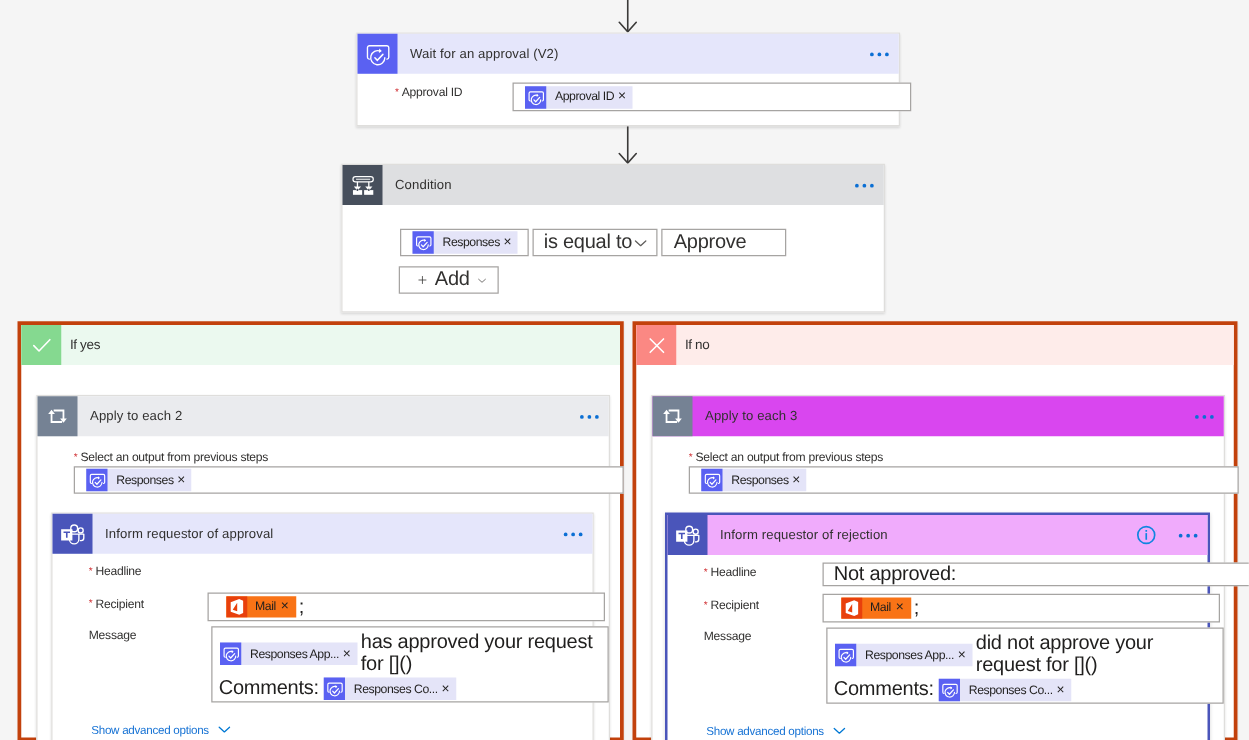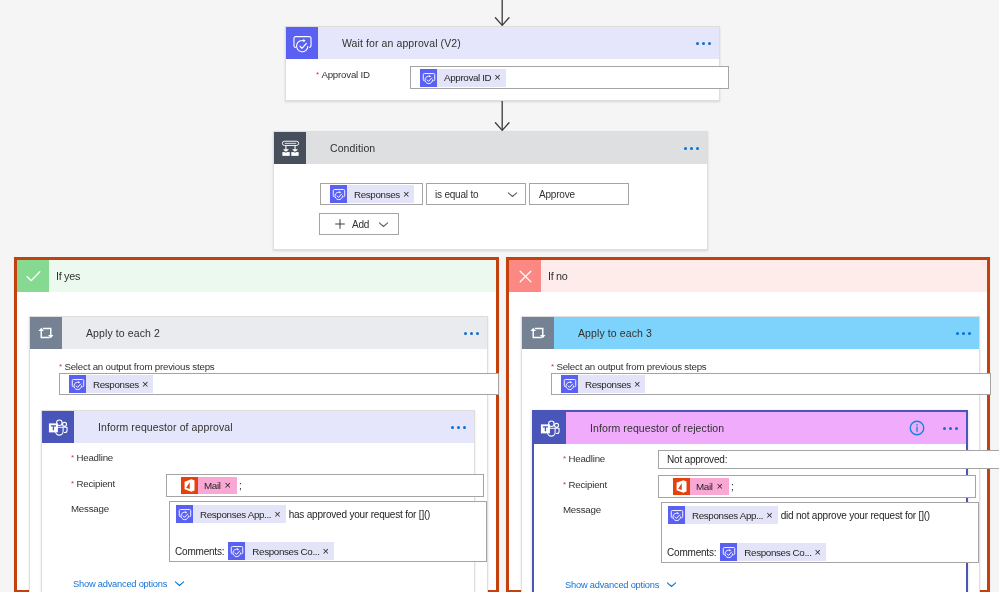--- a/index.html
+++ b/index.html
@@ -9,49 +9,49 @@
     font-family:"Liberation Sans", sans-serif;
     -webkit-font-smoothing:antialiased;
     overflow:hidden;
   }
   .canvas { position:relative; width:999px; height:592px; }
 
   
   .card { position:absolute; background:#fff; border:1px solid #dfdedc; box-shadow:0 1px 2px rgba(0,0,0,.13); }
   .card-head { display:flex; align-items:center; height:32px; }
   .card-icon { width:32px; height:32px; flex:0 0 32px; display:flex; align-items:center; justify-content:center; }
-  .card-title { font-size:10.5px; letter-spacing:-0.2px; color:#323130; padding-left:24px; letter-spacing:.1px; white-space:nowrap; }
+  .card-title { font-size:10.5px; letter-spacing:-0.2px; color:#323130; padding-left:10px; letter-spacing:.1px; white-space:nowrap; }
   .head-right { margin-left:auto; display:flex; align-items:center; }
   .ellipsis { display:flex; align-items:center; gap:3px; padding:0 8px 0 6px; }
   .ellipsis i { width:3px; height:3px; border-radius:50%; background:#0b6fd4; display:block; }
   .info-ic { margin-right:12px; display:flex; align-items:center; }
 
   
   .body { padding:0; }
   .flabel { font-size:9.7px; letter-spacing:-0.2px; color:#323130; white-space:nowrap; }
   .req { color:#d13438; font-size:8px; position:relative; top:-1.5px; margin-right:2.5px; line-height:1; }
   .finput { border:1px solid #a6a4a2; background:#fff; display:flex; align-items:center; }
 
   
   .token { display:inline-flex; align-items:center; background:#e4e4f8; height:18px; vertical-align:middle; }
   .token .tk-ic { width:17px; height:18px; flex:0 0 17px; display:flex; align-items:center; justify-content:center; }
   .token .tk-tx { font-size:9.8px; letter-spacing:-0.35px; color:#201f1e; padding:0 3px 0 7px; white-space:nowrap; }
   .token .tk-x { font-size:11px; color:#201f1e; padding-right:5px; font-family:"Liberation Sans",sans-serif; line-height:1; }
 
-  .tokenmail { background:#f9a8d4; }
+  .tokenmail { background:#f97316; }
 
   
   .branch { position:absolute; background:#fff; border:3px solid #c2410c; box-shadow:0 0.6px 1.6px rgba(0,0,0,.10); }
   .branch-head { display:flex; align-items:center; height:32px; }
   .branch-sq { width:32px; height:32px; flex:0 0 32px; display:flex; align-items:center; justify-content:center; }
   .branch-label { font-size:10.8px; letter-spacing:-0.3px; color:#323130; padding-left:7px; }
 
   .arrow { position:absolute; }
   .lnk { color:#1672d4; font-size:9.3px; letter-spacing:-0.22px; }
-  .val { font-size:10px; letter-spacing:-0.2px; color:#201f1e; }
+  .val { font-size:16px; letter-spacing:-0.2px; color:#201f1e; }
   .abs { position:absolute; }
   .body { position:absolute; left:0; top:0; right:0; bottom:0;margin-left:20px; }
   svg { display:block; }
 </style>
 </head>
 <body>
 
 <div class="canvas">
 
   <svg class="arrow" style="left:494px;top:-2px;" width="16" height="30" viewBox="0 0 16 30">
@@ -309,21 +309,21 @@
     <div class="branch-head" style="background:#feecea;">
       <div class="branch-sq" style="background:#fb8883;">
           <svg width="19" height="19" viewBox="0 0 20 20">
             <path d="M4.4 4.4L15.6 15.6M15.6 4.4L4.4 15.6" fill="none" stroke="#fff" stroke-width="1.35" stroke-linecap="round"></path>
           </svg>
         </div>
       <div class="branch-label">If no</div>
     </div>
 
     <div class="card" style="left:12px;top:56px;width:459px;height:290px;">
-      <div class="card-head" style="background:#7dd3fc;">
+      <div class="card-head" style="background:#d946ef;">
         <div class="card-icon" style="background:#758294;">
           <svg width="18" height="18" viewBox="0 0 20 20">
             <path d="M4.7 7.4v7.7h9.4" fill="none" stroke="#fff" stroke-width="1.6"></path>
             <path d="M6.6 4.9h8.7v8.0" fill="none" stroke="#fff" stroke-width="1.6"></path>
             <path d="M1.7 7.9L4.7 4.3L7.7 7.9z" fill="#fff"></path>
             <path d="M12.3 12.1L15.3 15.7L18.3 12.1z" fill="#fff"></path>
           </svg>
         </div>
         <div class="card-title">Apply to each 3</div>
         <div class="head-right">

